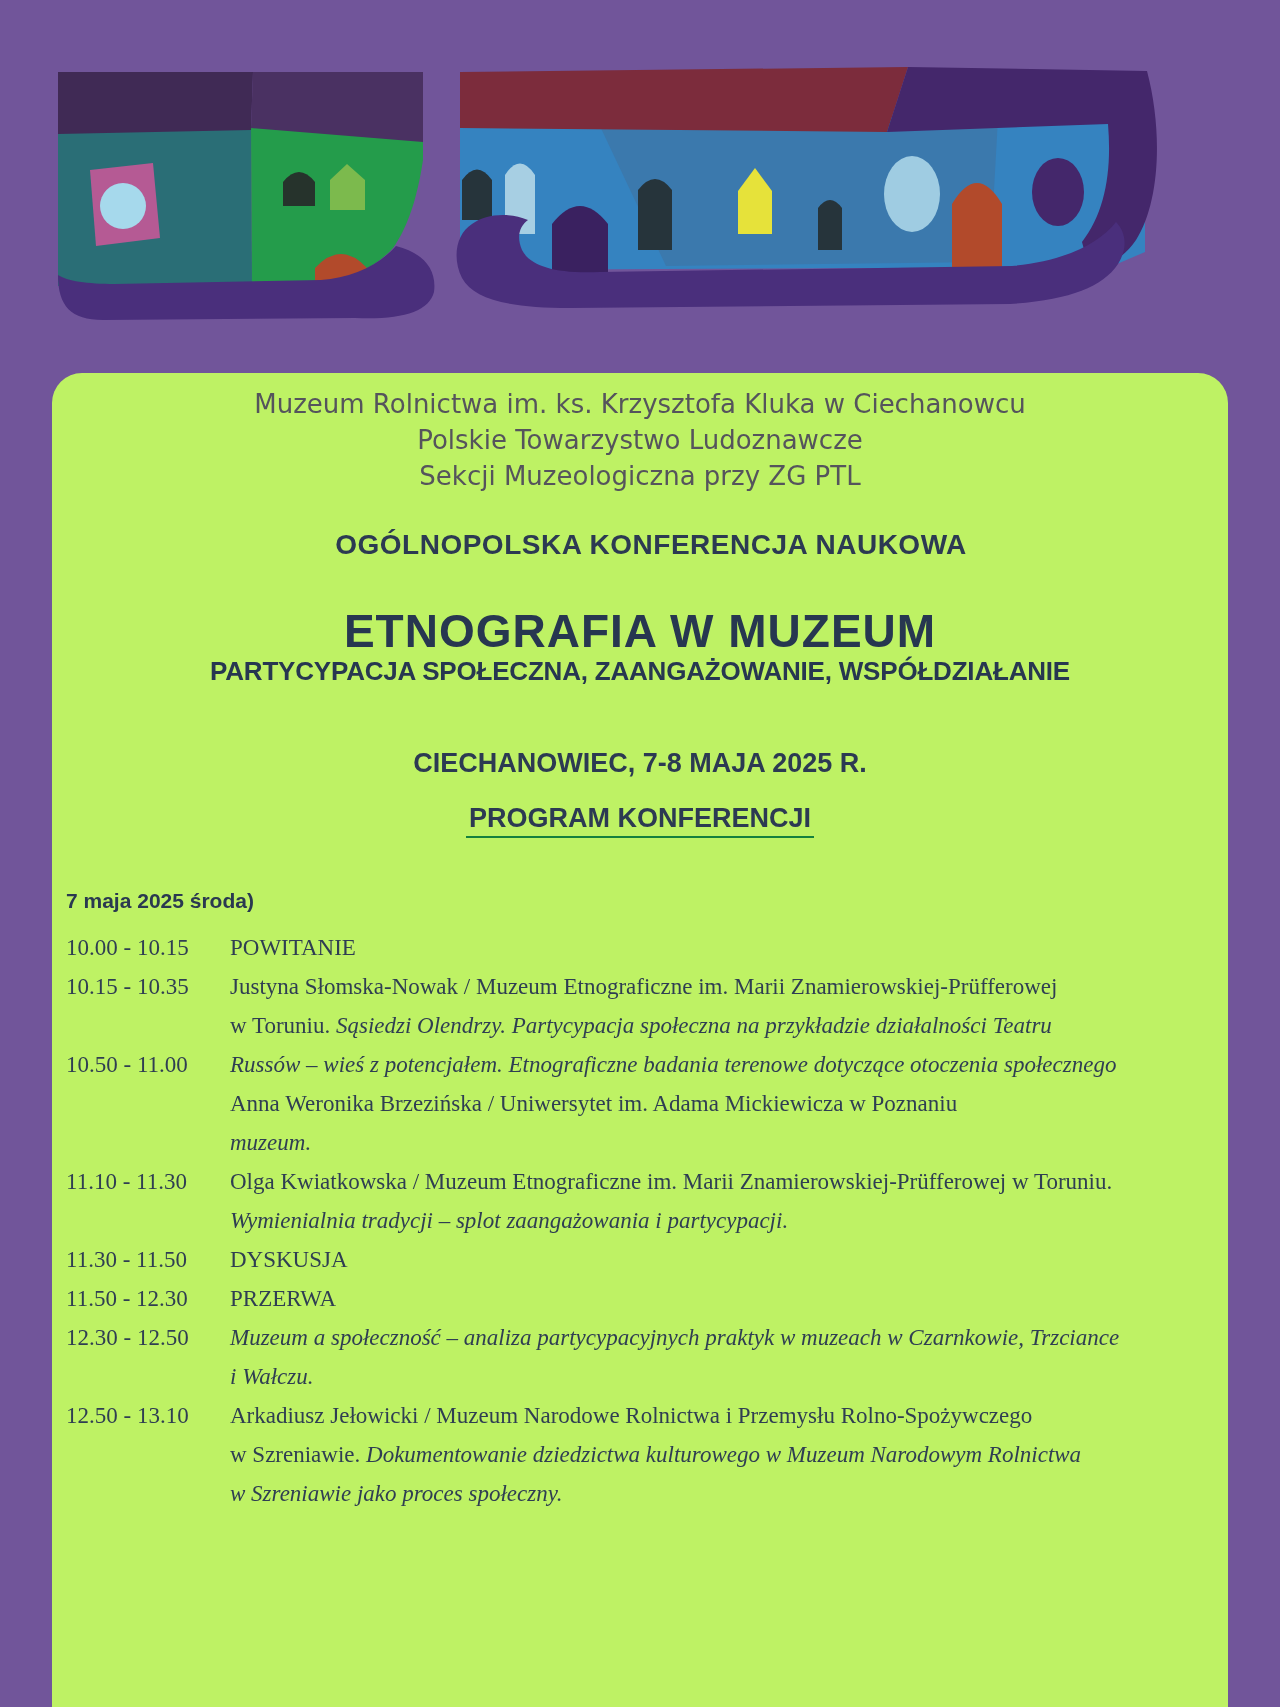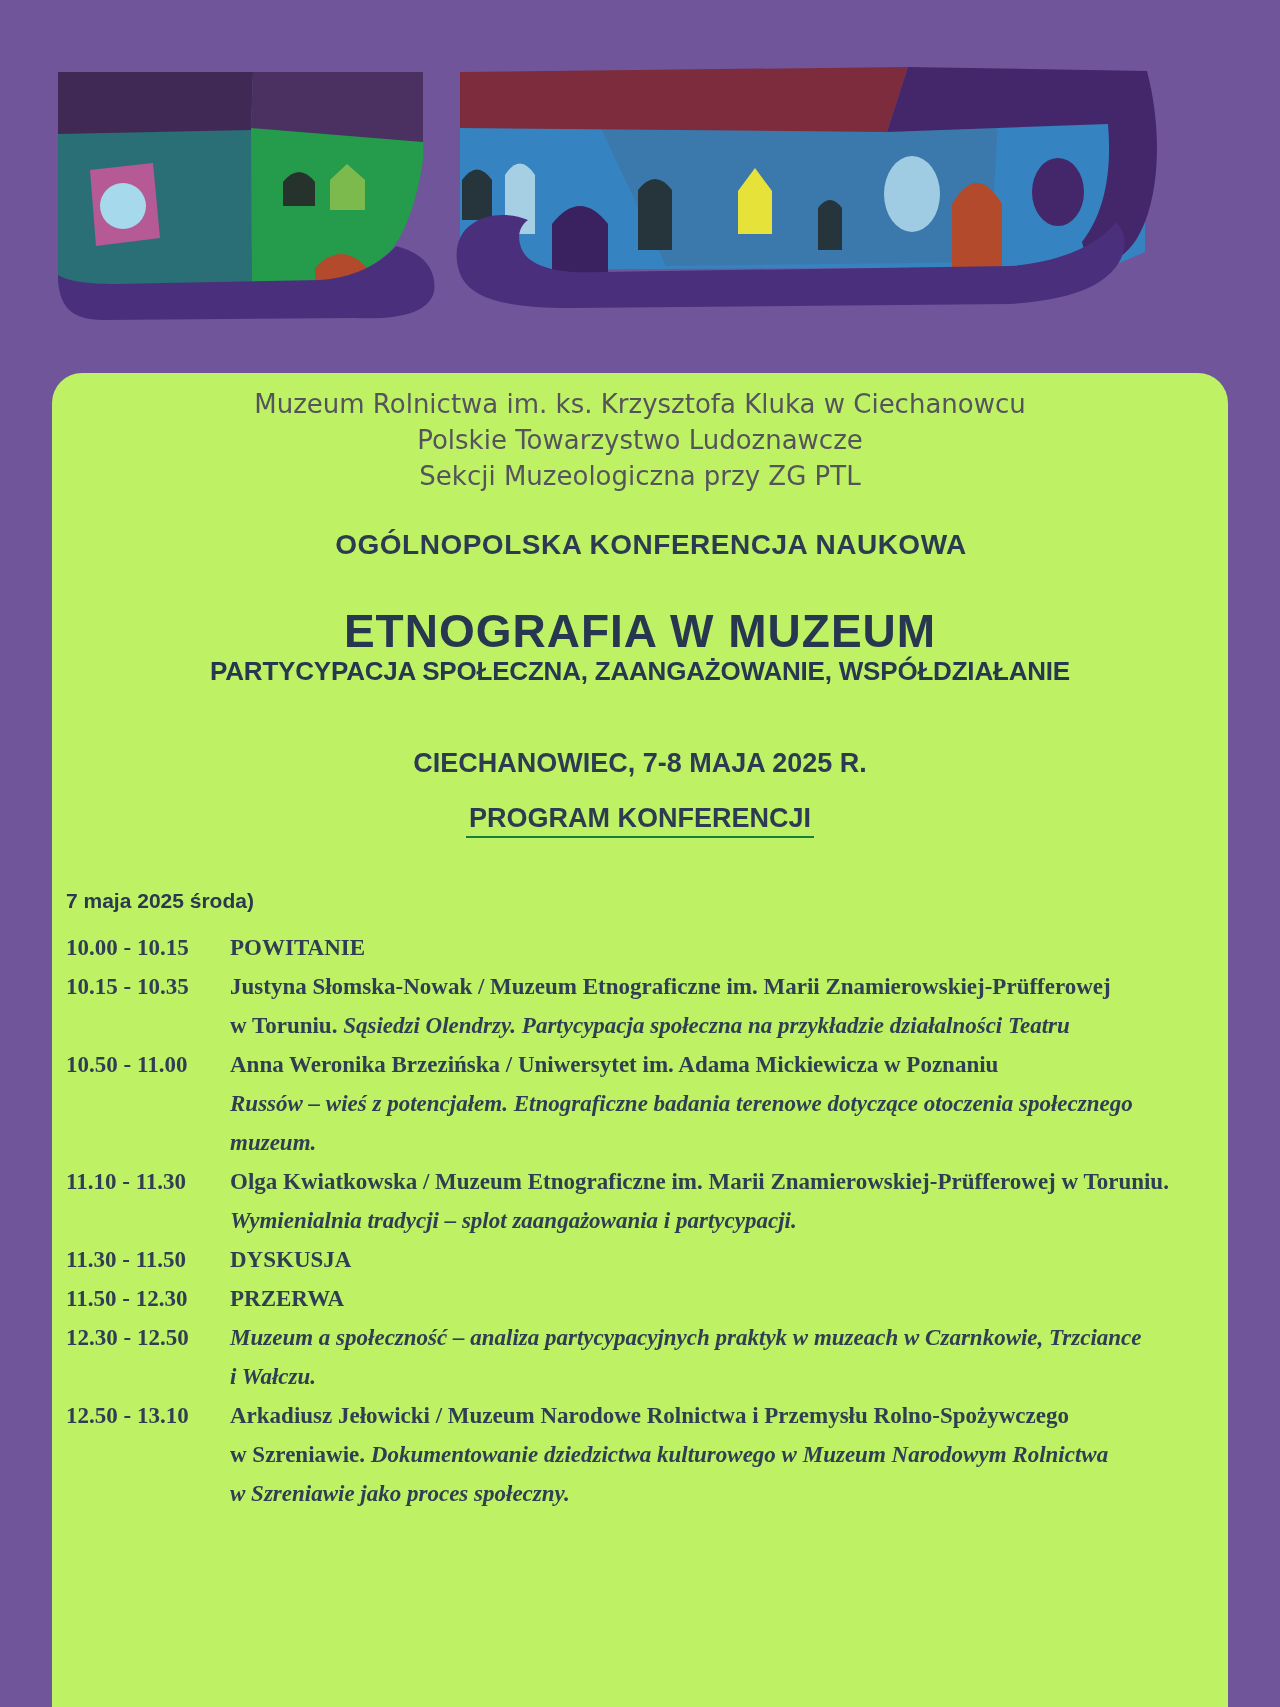--- a/index.html
+++ b/index.html
@@ -20,21 +20,21 @@
             font-size:26px;line-height:32px;letter-spacing:-0.2px;}
   .venue{margin-top:61px;text-align:center;color:#2C3A52;font-weight:bold;
          font-size:27px;line-height:30px;}
   .program{margin-top:25px;text-align:center;font-size:27px;line-height:30px;}
   .program-label{color:#2C3A52;font-weight:bold;border-bottom:2px solid #15803d;
                  padding:0 3px 3px 3px;}
   .day-heading{margin:50px 0 0 14px;color:#2A3950;font-weight:bold;
                font-size:21px;line-height:36px;}
   .rows{margin:9px 0 0 14px;font-family:"Liberation Serif", serif;color:#2F3E52;
         font-size:23px;}
-  .srow{display:flex;font-weight:bold;}
+  .srow{display:flex;}
   .stime{width:164px;flex:0 0 164px;line-height:39px;}
   .scontent{flex:1;min-width:0;}
   .sline{line-height:39px;white-space:nowrap;}
   .it{font-style:italic;}
 </style>
 </head>
 <body>
 
 <div class="page">
 
@@ -103,22 +103,22 @@
         <div class="srow">
           <div class="stime">10.15 - 10.35</div>
           <div class="scontent">
             <div class="sline"><span>Justyna Słomska-Nowak / Muzeum Etnograficzne im. Marii Znamierowskiej-Prüfferowej</span></div>
             <div class="sline"><span>w Toruniu. </span><span class="it">Sąsiedzi Olendrzy. Partycypacja społeczna na przykładzie działalności Teatru</span></div>
           </div>
         </div>
         <div class="srow">
           <div class="stime">10.50 - 11.00</div>
           <div class="scontent">
+            <div class="sline"><span class="it">Russów – wieś z potencjałem. Etnograficzne badania terenowe dotyczące otoczenia społecznego</span></div>
             <div class="sline"><span>Anna Weronika Brzezińska / Uniwersytet im. Adama Mickiewicza w Poznaniu</span></div>
-            <div class="sline"><span class="it">Russów – wieś z potencjałem. Etnograficzne badania terenowe dotyczące otoczenia społecznego</span></div>
             <div class="sline"><span class="it">muzeum.</span></div>
           </div>
         </div>
         <div class="srow">
           <div class="stime">11.10 - 11.30</div>
           <div class="scontent">
             <div class="sline"><span>Olga Kwiatkowska / Muzeum Etnograficzne im. Marii Znamierowskiej-Prüfferowej w Toruniu.</span></div>
             <div class="sline"><span class="it">Wymienialnia tradycji – splot zaangażowania i partycypacji.</span></div>
           </div>
         </div>

